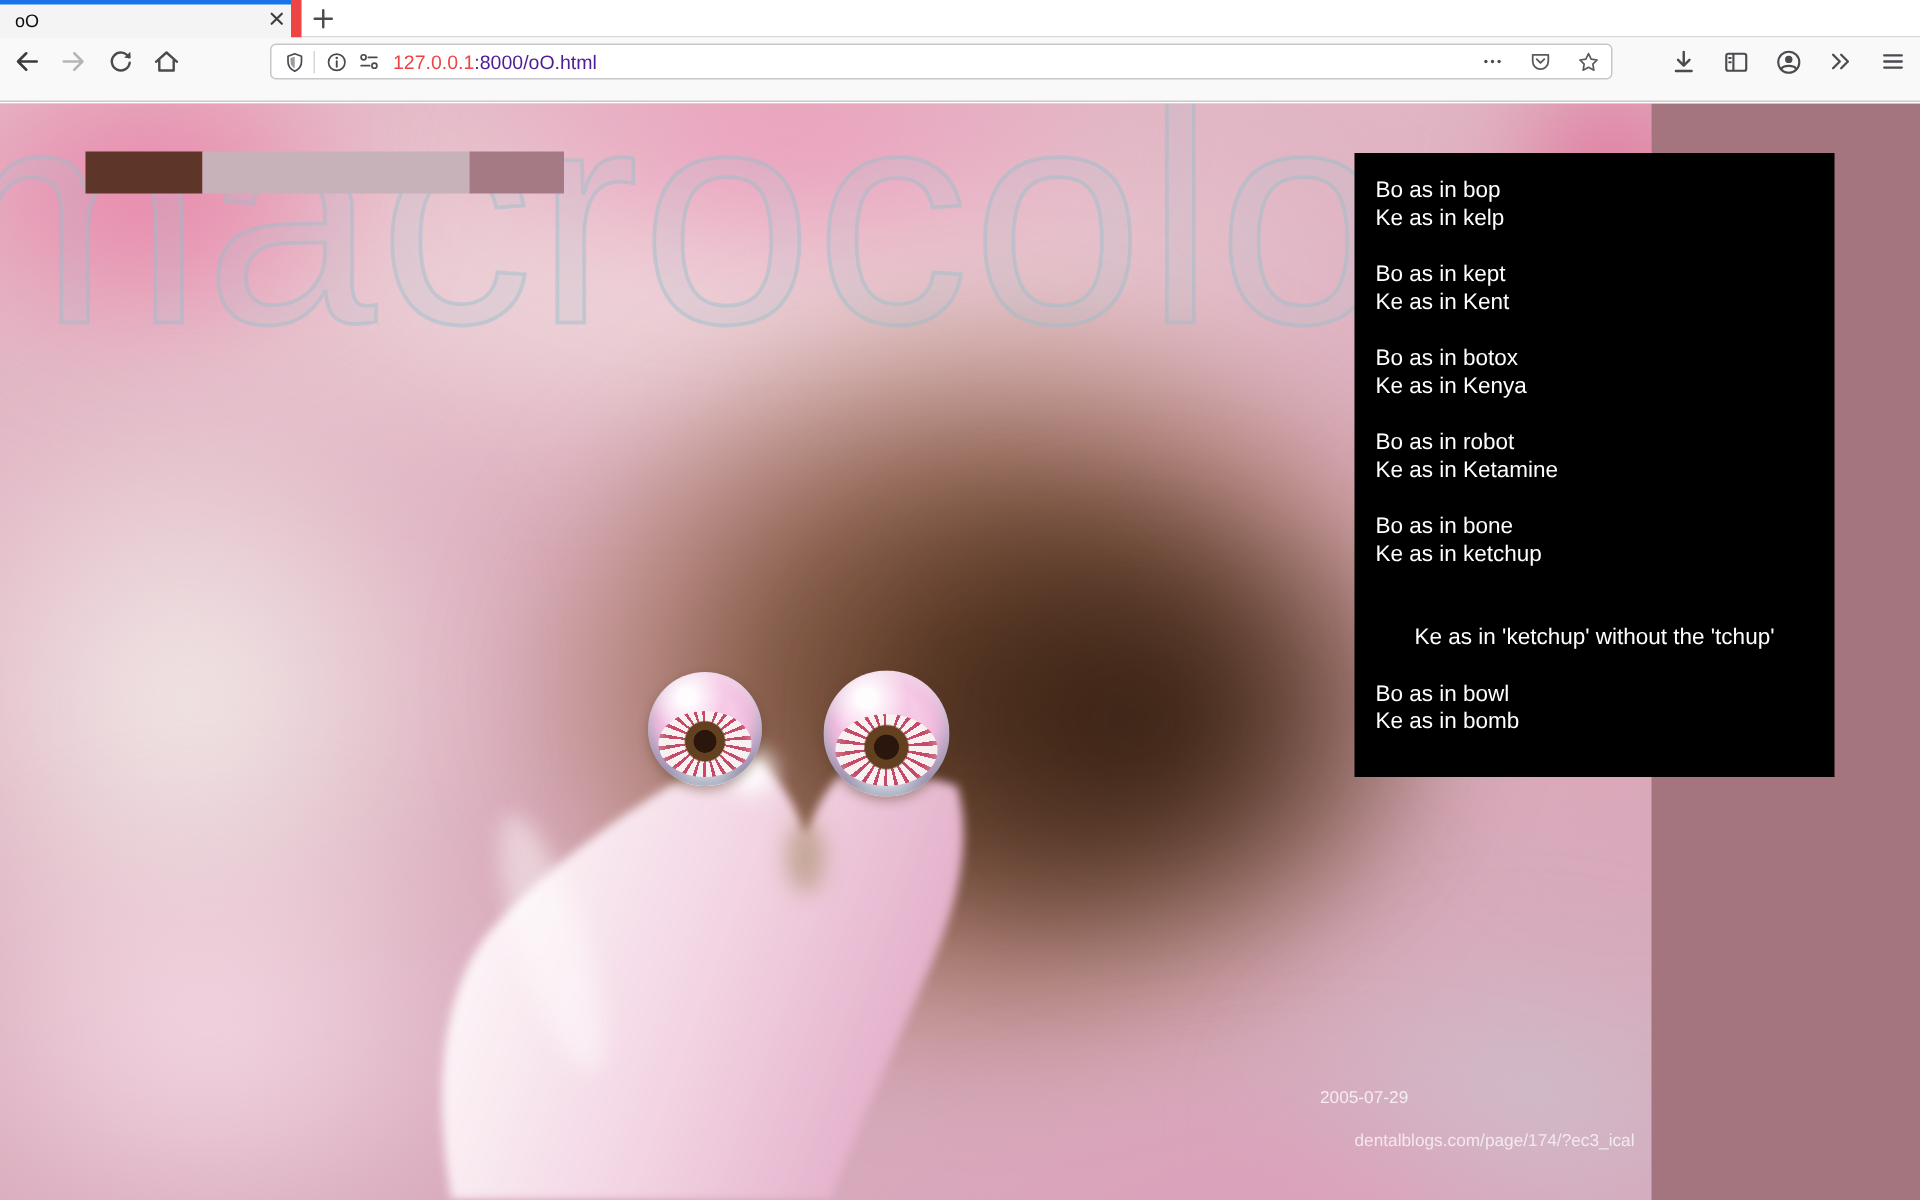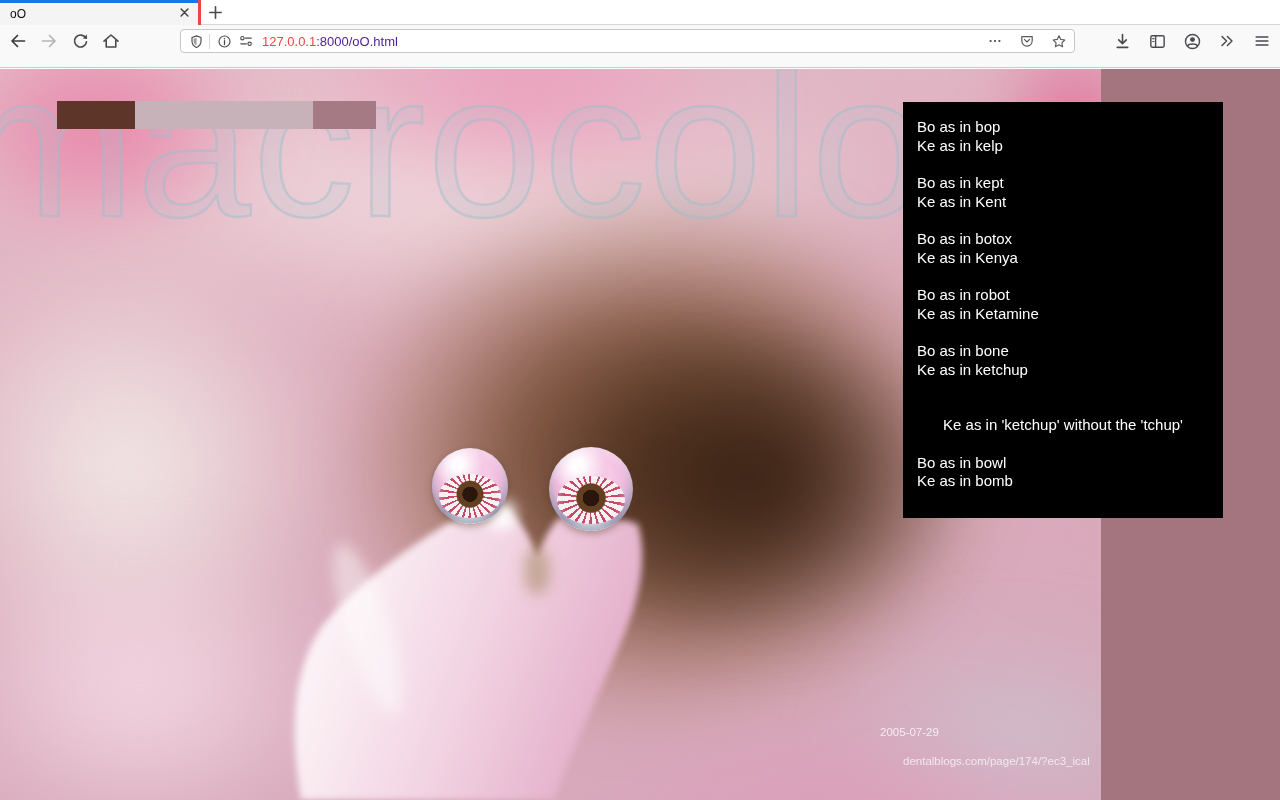--- a/index.html
+++ b/index.html
@@ -2,21 +2,21 @@
 <html><head>
 <meta charset="utf-8">
 <style>
   html,body{margin:0;padding:0;}
   body{
     width:1280px;height:800px;position:relative;overflow:hidden;
     font-family:"Liberation Sans",sans-serif;background:#fff;
   }
   
   .tabbar{position:absolute;left:0;top:0;width:1280px;height:24px;background:#fff;border-bottom:1px solid #d7d7db;}
-  .tab{position:absolute;left:0;top:0;width:201px;height:25px;background:#f4f4f5;border-right:3px solid #ef4444;box-sizing:border-box;}
+  .tab{position:absolute;left:0;top:0;width:201px;height:25px;background:#f4f4f5;border-right:7px solid #ef4444;box-sizing:border-box;}
   .tab-stripe{position:absolute;left:0;top:0;width:100%;height:3px;background:#1a73e8;}
   .tab-title{position:absolute;left:10px;top:7px;font-size:12px;color:#0c0c0d;}
   .tab-close{position:absolute;left:176px;top:4px;width:17px;height:17px;color:#3f3f43;}
   .newtab{position:absolute;left:206px;top:3px;width:19px;height:19px;color:#4a4a4f;}
   .navbar{position:absolute;left:0;top:25px;width:1280px;height:43px;background:#f9f9fa;border-bottom:1px solid #cfc8ca;box-sizing:border-box;}
   .nav-left{position:absolute;left:8px;top:4px;height:24px;display:flex;align-items:center;gap:11px;}
   .nav-btn{width:20px;height:20px;display:flex;align-items:center;justify-content:center;}
   .urlbar{position:absolute;left:180px;top:4px;width:895px;height:24px;background:#fff;border:1px solid #c7c7cb;border-radius:4px;box-sizing:border-box;display:flex;align-items:center;padding:0 7px;}
   .ub-divider{width:1px;height:15px;background:#d7d7db;margin:0 6px 0 5px;}
   .ub-ico{width:16px;height:16px;flex:0 0 auto;display:flex;align-items:center;justify-content:center;}

